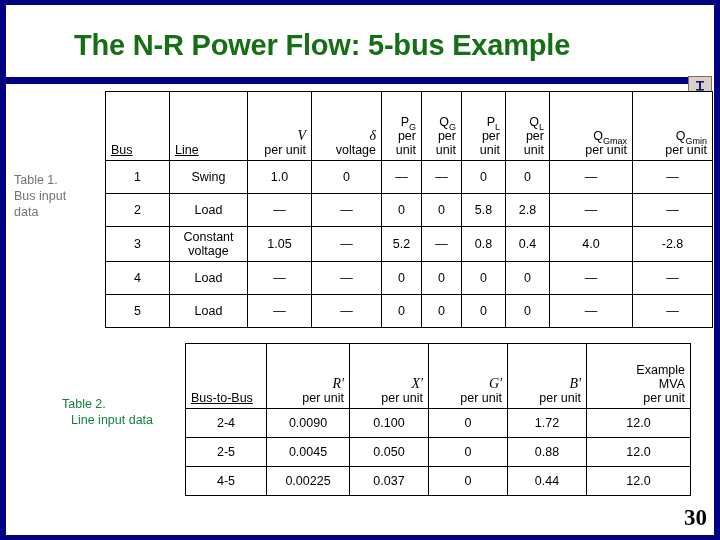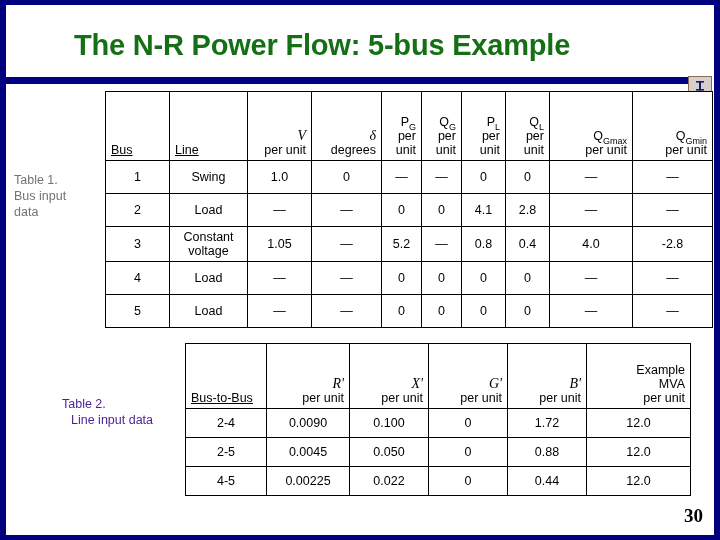--- a/index.html
+++ b/index.html
@@ -136,31 +136,31 @@
   #table2 th { height: 58px; }
   #table2 td { height: 22px; }
 
   #table2-caption {
     position: absolute;
     left: 62px;
     top: 396px;
     width: 120px;
     font-size: 12.5px;
     line-height: 16px;
-    color: #4c1d95;
+    color: #15803d;
     text-align: left;
   }
   #table2-caption .indent { padding-left: 9px; display: block; }
 
   
   #page-number {
     position: absolute;
     left: 684px;
     top: 505px;
-    font-size: 19px;
+    font-size: 23px;
     font-weight: bold;
     font-family: "Liberation Serif", serif;
     color: #000000;
   }
 </style>
 </head>
 <body>
 
 <div id="slide">
 
@@ -209,21 +209,21 @@
           </th>
           <th class="t1-hd-left">
             <span>Line</span>
           </th>
           <th class="t1-hd-center">
             <span class="unit-line sym-italic">V</span>
             <span class="unit-line">per unit</span>
           </th>
           <th class="t1-hd-center">
             <span class="unit-line sym-italic">δ</span>
-            <span class="unit-line">degrees</span>
+            <span class="unit-line">voltage</span>
           </th>
           <th class="t1-hd-center">
             <span class="unit-line"><span>P</span><sub>G</sub></span>
             <span class="unit-line">per unit</span>
           </th>
           <th class="t1-hd-center">
             <span class="unit-line"><span>Q</span><sub>G</sub></span>
             <span class="unit-line">per unit</span>
           </th>
           <th class="t1-hd-center">
@@ -257,21 +257,21 @@
             <td class="c">—</td>
             <td class="c">—</td>
           </tr>
           <tr>
             <td class="c">2</td>
             <td class="l">Load</td>
             <td class="c">—</td>
             <td class="c">—</td>
             <td class="c">0</td>
             <td class="c">0</td>
-            <td class="l">4.1</td>
+            <td class="l">5.8</td>
             <td class="l">2.8</td>
             <td class="c">—</td>
             <td class="c">—</td>
           </tr>
           <tr>
             <td class="c">3</td>
             <td class="l">Constant voltage</td>
             <td class="c">1.05</td>
             <td class="c">—</td>
             <td class="c">5.2</td>
@@ -365,21 +365,21 @@
             <td class="c">2-5</td>
             <td class="c">0.0045</td>
             <td class="c">0.050</td>
             <td class="c">0</td>
             <td class="c">0.88</td>
             <td class="c">12.0</td>
           </tr>
           <tr>
             <td class="c">4-5</td>
             <td class="c">0.00225</td>
-            <td class="c">0.022</td>
+            <td class="c">0.037</td>
             <td class="c">0</td>
             <td class="c">0.44</td>
             <td class="c">12.0</td>
           </tr>
         </tbody>
     </table>
   </div>
 
   <div id="page-number">30</div>
 </div>

